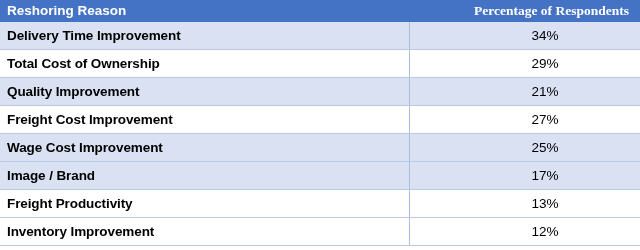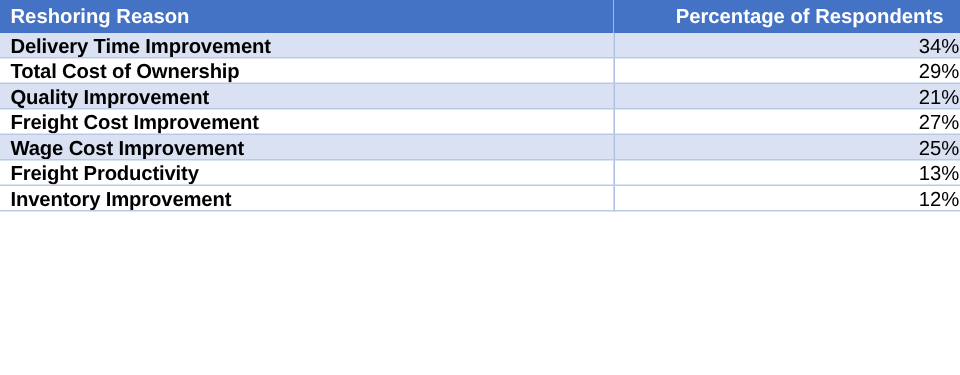--- a/index.html
+++ b/index.html
@@ -40,40 +40,41 @@
     white-space: nowrap;
     overflow: hidden;
   }
   th.head-reason {
     text-align: left;
     padding-left: 7px;
   }
   th.head-pct {
     text-align: right;
     padding-right: 11px;
+    font-family: Liberation Serif, serif;
   }
 
   tbody td {
-    height: 16px;
+    height: 27px;
     font-size: 13.5px;
     padding: 0;
     border-right: 1px solid #A9BEE0;
     border-bottom: 1px solid #B9CAE6;
     white-space: nowrap;
     overflow: hidden;
     color: #000000;
   }
   tbody td.cell-reason {
     text-align: left;
     padding-left: 7px;
     font-weight: bold;
     letter-spacing: -0.1px;
   }
   tbody td.cell-pct {
-    text-align: right;
+    text-align: center;
     font-weight: normal;
     padding-left: 41px;
   }
   tbody tr.band-shaded td { background: #D9E1F2; }
   tbody tr.band-plain  td { background: #FFFFFF; }
   tbody tr:last-child td { border-bottom: 1px solid #B9CAE6; }
   tbody td:last-child { border-right: 1px solid #A9BEE0; }
 </style>
 </head>
 <body>
@@ -104,20 +105,24 @@
         <td class="cell-pct">21%</td>
       </tr>
       <tr class="band-plain">
         <td class="cell-reason">Freight Cost Improvement</td>
         <td class="cell-pct">27%</td>
       </tr>
       <tr class="band-shaded">
         <td class="cell-reason">Wage Cost Improvement</td>
         <td class="cell-pct">25%</td>
       </tr>
+      <tr class="band-shaded">
+        <td class="cell-reason">Image / Brand</td>
+        <td class="cell-pct">17%</td>
+      </tr>
       <tr class="band-plain">
         <td class="cell-reason">Freight Productivity</td>
         <td class="cell-pct">13%</td>
       </tr>
       <tr class="band-plain">
         <td class="cell-reason">Inventory Improvement</td>
         <td class="cell-pct">12%</td>
       </tr>
     </tbody>
   </table>

